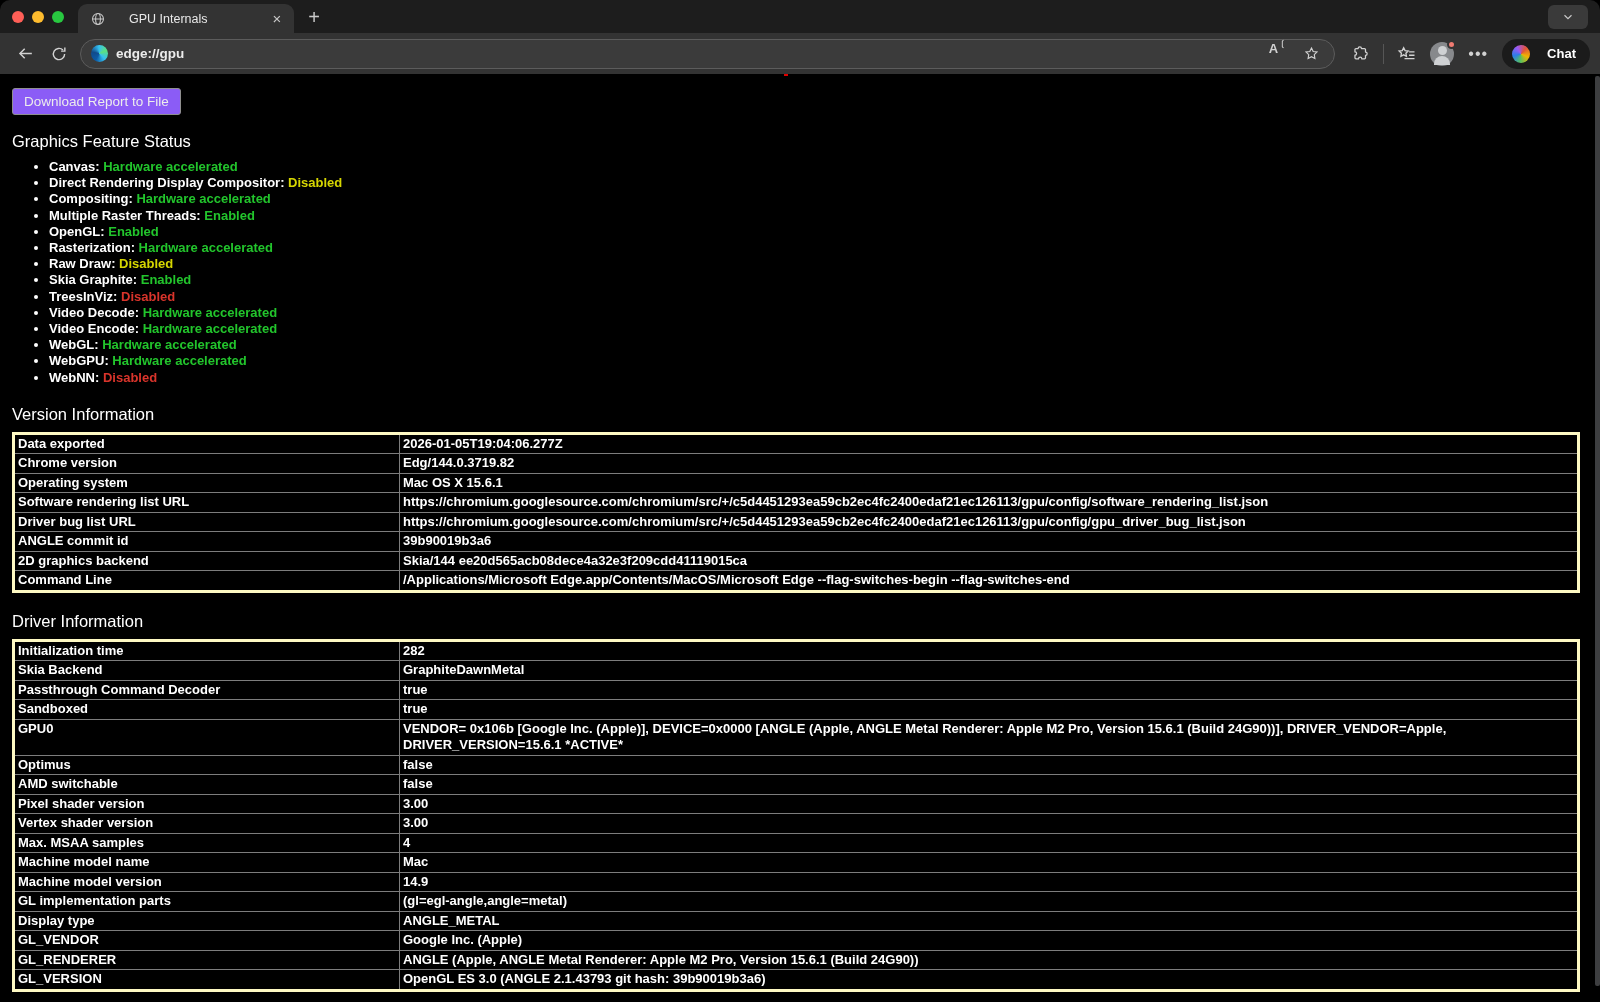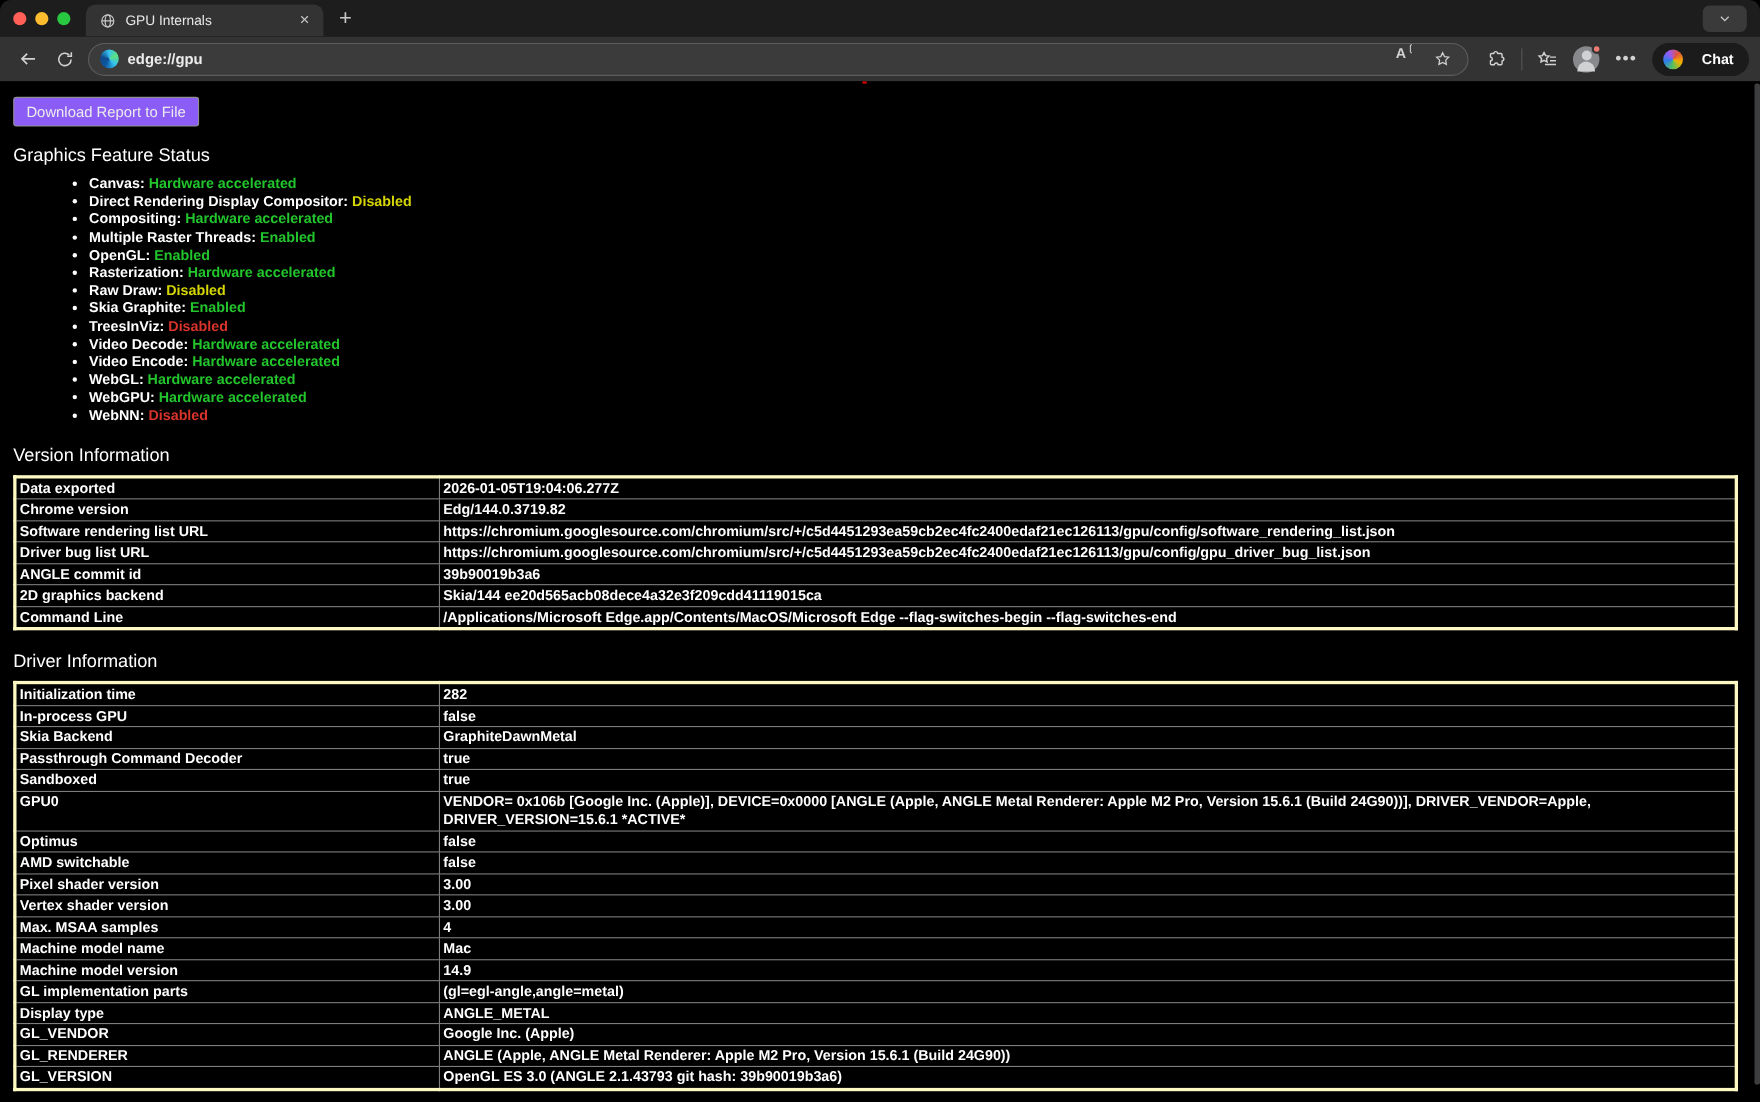--- a/index.html
+++ b/index.html
@@ -8,21 +8,21 @@
 
   .window { width:1600px; height:1002px; background:#000; border-radius:10px 10px 0 0;
             overflow:hidden; position:relative; }
 
   
   .tabstrip { height:33px; background:#1d1d1d; display:flex; align-items:flex-end; position:relative; }
   .traffic { display:flex; gap:8px; align-items:center; height:33px; padding:0 14px 0 12px; }
   .light { width:12px; height:12px; border-radius:50%; }
 
   .tab { width:216px; height:29px; background:#333333; border-radius:9px 9px 0 0;
-         display:flex; align-items:center; padding:0 8px 0 12px; gap:8px; }
+         display:flex; align-items:center; padding:0 8px 0 12px; gap:23px; }
   .tab-title { color:#e8e8e8; font-size:12.5px; flex:1; white-space:nowrap; overflow:hidden; }
   .tab-close { color:#c9c9c9; font-size:15px; line-height:15px; width:18px; height:18px;
                display:flex; align-items:center; justify-content:center; border-radius:4px; }
   .newtab { color:#c9c9c9; font-size:20px; font-weight:300; width:28px; height:28px;
             display:flex; align-items:center; justify-content:center; margin-left:6px; padding-bottom:3px;}
   .tab-chevron { position:absolute; right:12px; top:5px; width:40px; height:24px; background:#3a3a3a;
                  border-radius:6px; display:flex; align-items:center; justify-content:center; }
 
   
   .toolbar { height:41px; background:#333333; display:flex; align-items:center; padding:0 10px; gap:4px; }
@@ -52,21 +52,21 @@
   .content { position:relative; height:928px; background:#000; color:#fff;
              padding:0 20px 0 12px; overflow:hidden; font-weight:700; }
   .artifact-dot { position:absolute; left:784px; top:-2px; width:4px; height:4px; background:#e00000; }
 
   .dl-btn { margin-top:14px; background:#8b5cf6; color:#ececec; border:1px solid #8f8f8f; border-radius:3px;
             font-family:"Liberation Sans",sans-serif; font-size:13.5px; padding:5px 11px; }
   h3 { color:#fff; font-size:16.5px; font-weight:400; margin:19px 0 8px; }
   h3:first-of-type { margin-top:17px; }
 
   ul.features { margin:4px 0 0; padding-left:37px; list-style:disc; }
-  ul.features li { font-size:13px; line-height:16.2px; color:#fff;margin-left:32px; }
+  ul.features li { font-size:13px; line-height:16.2px; color:#fff; }
   .tone-green  { color: var(--status_green); }
   .tone-yellow { color: var(--status_yellow); }
   .tone-red    { color: var(--status_red); }
 
   table.info { width:100%; border-collapse:collapse; border:3px solid #fef9c3; }
   table.info td { border:1px solid #7d7d7d; font-size:13px; line-height:16.5px;
                   padding:1px 3px; color:#fff; vertical-align:top; word-break:break-word; }
   table.info td.k { width:386px; }
 
   .scrollbar { position:absolute; right:0px; top:76px; width:5px; height:910px;
@@ -180,20 +180,24 @@
         <tbody>
           <tr>
             <td class="k">Data exported</td>
             <td>2026-01-05T19:04:06.277Z</td>
           </tr>
           <tr>
             <td class="k">Chrome version</td>
             <td>Edg/144.0.3719.82</td>
           </tr>
           <tr>
+            <td class="k">Operating system</td>
+            <td>Mac OS X 15.6.1</td>
+          </tr>
+          <tr>
             <td class="k">Software rendering list URL</td>
             <td>https://chromium.googlesource.com/chromium/src/+/c5d4451293ea59cb2ec4fc2400edaf21ec126113/gpu/config/software_rendering_list.json</td>
           </tr>
           <tr>
             <td class="k">Driver bug list URL</td>
             <td>https://chromium.googlesource.com/chromium/src/+/c5d4451293ea59cb2ec4fc2400edaf21ec126113/gpu/config/gpu_driver_bug_list.json</td>
           </tr>
           <tr>
             <td class="k">ANGLE commit id</td>
             <td>39b90019b3a6</td>
@@ -210,24 +214,20 @@
       </table>
 
     <h3>Driver Information</h3>
     <table class="info">
         <tbody>
           <tr>
             <td class="k">Initialization time</td>
             <td>282</td>
           </tr>
           <tr>
-            <td class="k">In-process GPU</td>
-            <td>false</td>
-          </tr>
-          <tr>
             <td class="k">Skia Backend</td>
             <td>GraphiteDawnMetal</td>
           </tr>
           <tr>
             <td class="k">Passthrough Command Decoder</td>
             <td>true</td>
           </tr>
           <tr>
             <td class="k">Sandboxed</td>
             <td>true</td>

